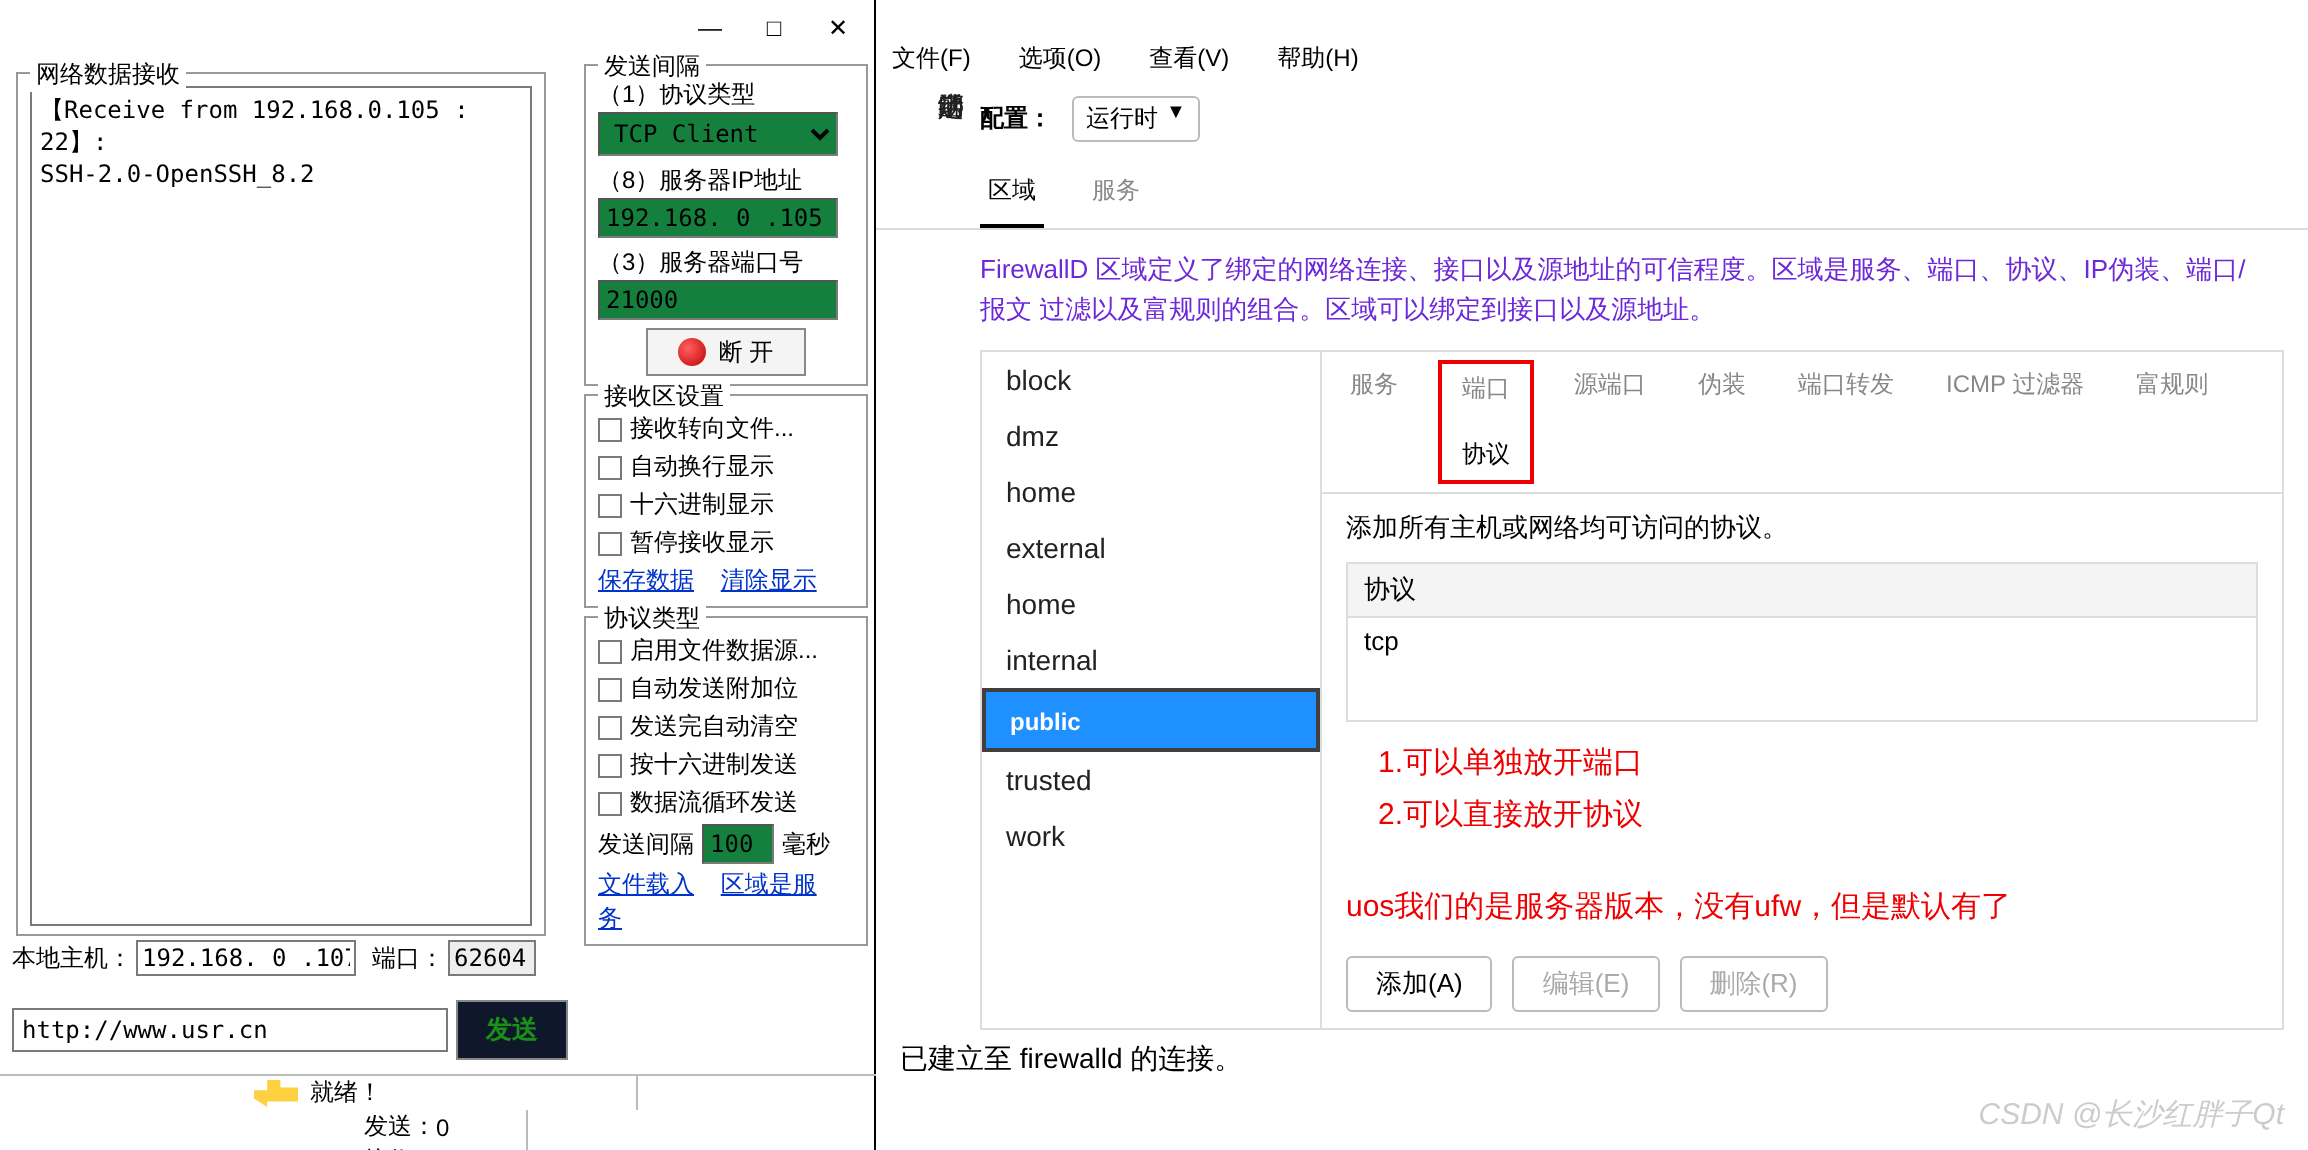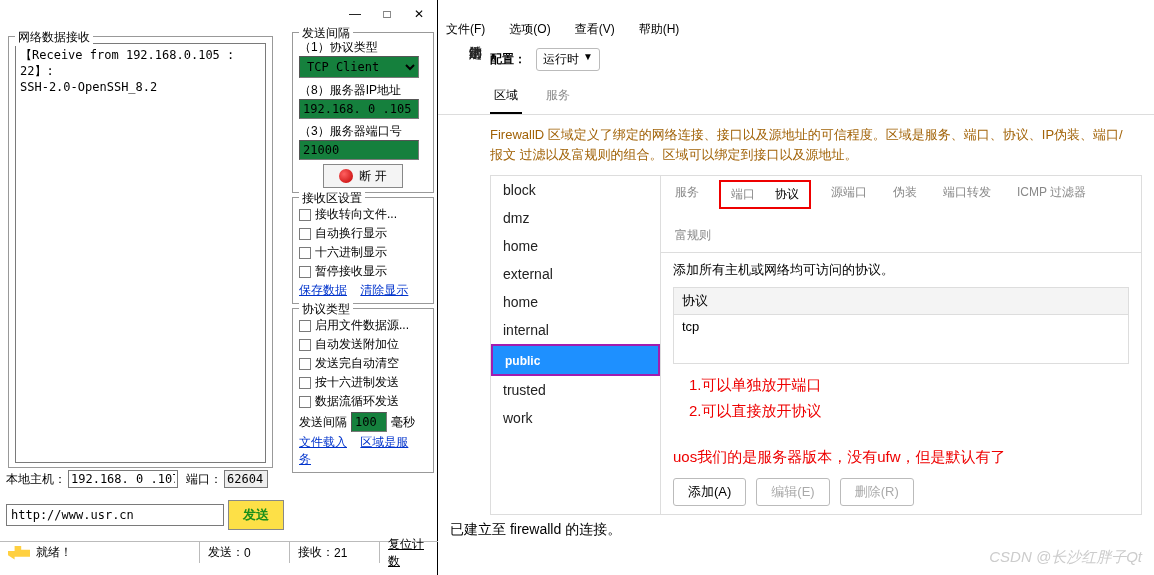--- a/index.html
+++ b/index.html
@@ -8,22 +8,22 @@
 .titlebar { position:absolute; left:280px; top:0; width:156px; height:28px; display:flex; justify-content:flex-end; align-items:center; gap:18px; padding-right:10px; }
 .wbtn { width:14px; height:14px; display:flex; align-items:center; justify-content:center; border:1px solid transparent; }
 .fieldset { border:1px solid #999; margin:2px 2px 4px 2px; position:relative; padding:6px 6px 4px 6px; }
 .fieldset > .legend { position:absolute; top:-8px; left:6px; background:#fff; padding:0 3px; color:#000; }
 .recv-area { position:absolute; left:6px; top:34px; width:265px; height:432px; }
 .recv-text { width:100%; height:100%; border:1px solid #7a7a7a; font-family:"SimSun",monospace; padding:3px 4px; line-height:16px; resize:none; }
 .local-row { position:absolute; left:6px; top:470px; width:278px; display:flex; align-items:center; gap:2px; }
 .local-row input { border:1px solid #7a7a7a; padding:1px 2px; font-family:"SimSun",monospace; }
 .url-row { position:absolute; left:6px; top:500px; width:278px; display:flex; align-items:center; gap:4px; }
 .url-row input { flex:1; border:1px solid #7a7a7a; padding:3px 4px; font-family:"SimSun",monospace; }
-.send-btn { width:56px; height:30px; background:#fde047; border:1px solid #888; color:#1a8f1a; font-weight:bold; font-size:13px; }
-.status-row { position:absolute; left:0; bottom:12px; width:438px; height:22px; border-top:1px solid #bbb; display:flex; align-items:center; }
+.send-btn { width:56px; height:30px; background:#0f172a; border:1px solid #888; color:#1a8f1a; font-weight:bold; font-size:13px; }
+.status-row { position:absolute; left:0; bottom:0; width:438px; height:38px; border-top:1px solid #bbb; display:flex; align-items:center;flex-direction:column; }
 .status-cell { border-right:1px solid #bbb; padding:0 8px; height:100%; display:flex; align-items:center; }
 .right-col { position:absolute; left:290px; top:30px; width:146px; }
 .inset-input { width:120px; border:1px solid #7a7a7a; border-top-color:#555; border-left-color:#555; background:#15803d; padding:2px 3px; font-family:"SimSun",monospace; }
 select.inset-input { width:120px; }
 .chk-row { display:flex; align-items:center; gap:4px; margin:2px 0; }
 .chk { width:12px; height:12px; border:1px solid #7a7a7a; background:#fff; }
 .link { color:#0033cc; text-decoration:underline; margin-right:10px; }
 .disconnect-btn { width:80px; height:24px; margin:4px auto 0 auto; display:flex; align-items:center; justify-content:center; border:1px solid #888; background:#f4f4f4; gap:6px; }
 .red-dot { width:14px; height:14px; border-radius:50%; background:radial-gradient(circle at 5px 5px,#ff6060,#c00000); }
 
@@ -31,31 +31,31 @@
 .fw-app { position:absolute; left:438px; top:0; width:716px; height:575px; background:#fff; }
 .menubar { display:flex; gap:24px; padding:21px 8px 6px 8px; font-size:13px; }
 .menubar span { cursor:default; }
 .side-label { position:absolute; left:466px; top:36px; writing-mode:vertical-rl; font-size:13px; color:#222; }
 .cfg-row { display:flex; align-items:center; gap:10px; padding:4px 10px 10px 52px; font-size:13px; }
 .combo { border:1px solid #bbb; padding:2px 6px; display:inline-flex; align-items:flex-start; gap:4px; border-radius:3px; }
 .combo .arrow { font-size:10px; }
 .fw-tabs { display:flex; gap:20px; padding:0 0 0 52px; font-size:13px; border-bottom:1px solid #ddd; }
 .fw-tab { padding:6px 4px 8px 4px; color:#888; border-bottom:2px solid transparent; }
 .fw-tab.active { color:#000; border-bottom-color:#000; }
-.desc { padding:10px 20px 10px 52px; font-size:13px; line-height:20px; color:#a16207; }
+.desc { padding:10px 20px 10px 52px; font-size:13px; line-height:20px; color:#6d28d9; }
 .zone-panel { display:flex; margin:0 12px 0 52px; border:1px solid #ddd; height:340px; }
 .zone-list { width:170px; border-right:1px solid #ddd; overflow:auto; }
 .zone-item { padding:6px 12px; font-size:14px; color:#222; }
 .zone-item.selected { background:#1e90ff; color:#fff; }
-.red-box-zone { border:2px solid #a21caf; }
+.red-box-zone { border:2px solid #404040; }
 .proto-pane { flex:1; display:flex; flex-direction:column; }
 .proto-tabs { display:flex; gap:14px; padding:4px 8px; font-size:13px; border-bottom:1px solid #ddd; flex-wrap:wrap; }
 .proto-tab { padding:4px 6px; color:#888; }
 .proto-tab.active { color:#000; }
-.red-box-tabs { border:2px solid #e00; padding:0 4px; display:flex; gap:8px; }
+.red-box-tabs { border:2px solid #e00; padding:0 4px; display:flex; gap:8px;flex-direction:column; }
 .proto-desc { padding:8px 12px; font-size:13px; }
 .proto-table { border:1px solid #ddd; margin:0 12px; height:80px; }
 .proto-head { background:#f4f4f4; padding:4px 8px; border-bottom:1px solid #ddd; font-size:13px; }
 .proto-row { padding:4px 8px; font-size:13px; }
 .annot { color:#e00; font-size:15px; padding-left:28px; line-height:26px; }
 .action-row { display:flex; gap:10px; padding:8px 12px; margin-top:auto; }
 .fw-btn { border:1px solid #bbb; padding:4px 14px; border-radius:3px; background:#fff; font-size:13px; }
 .fw-btn.disabled { color:#aaa; }
 .conn-status { padding:6px 12px 0 12px; font-size:14px; }
 .watermark { position:absolute; right:12px; bottom:8px; color:#ccc; font-size:15px; font-style:italic; }

